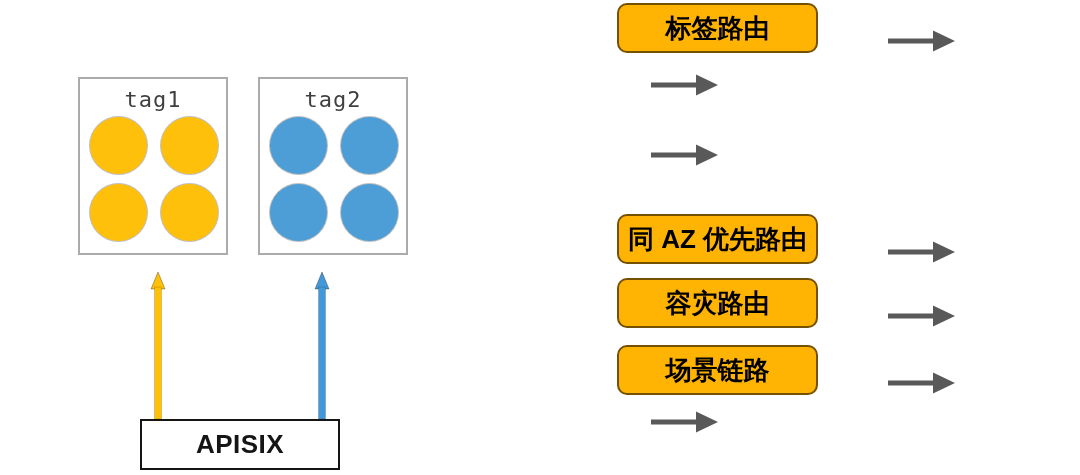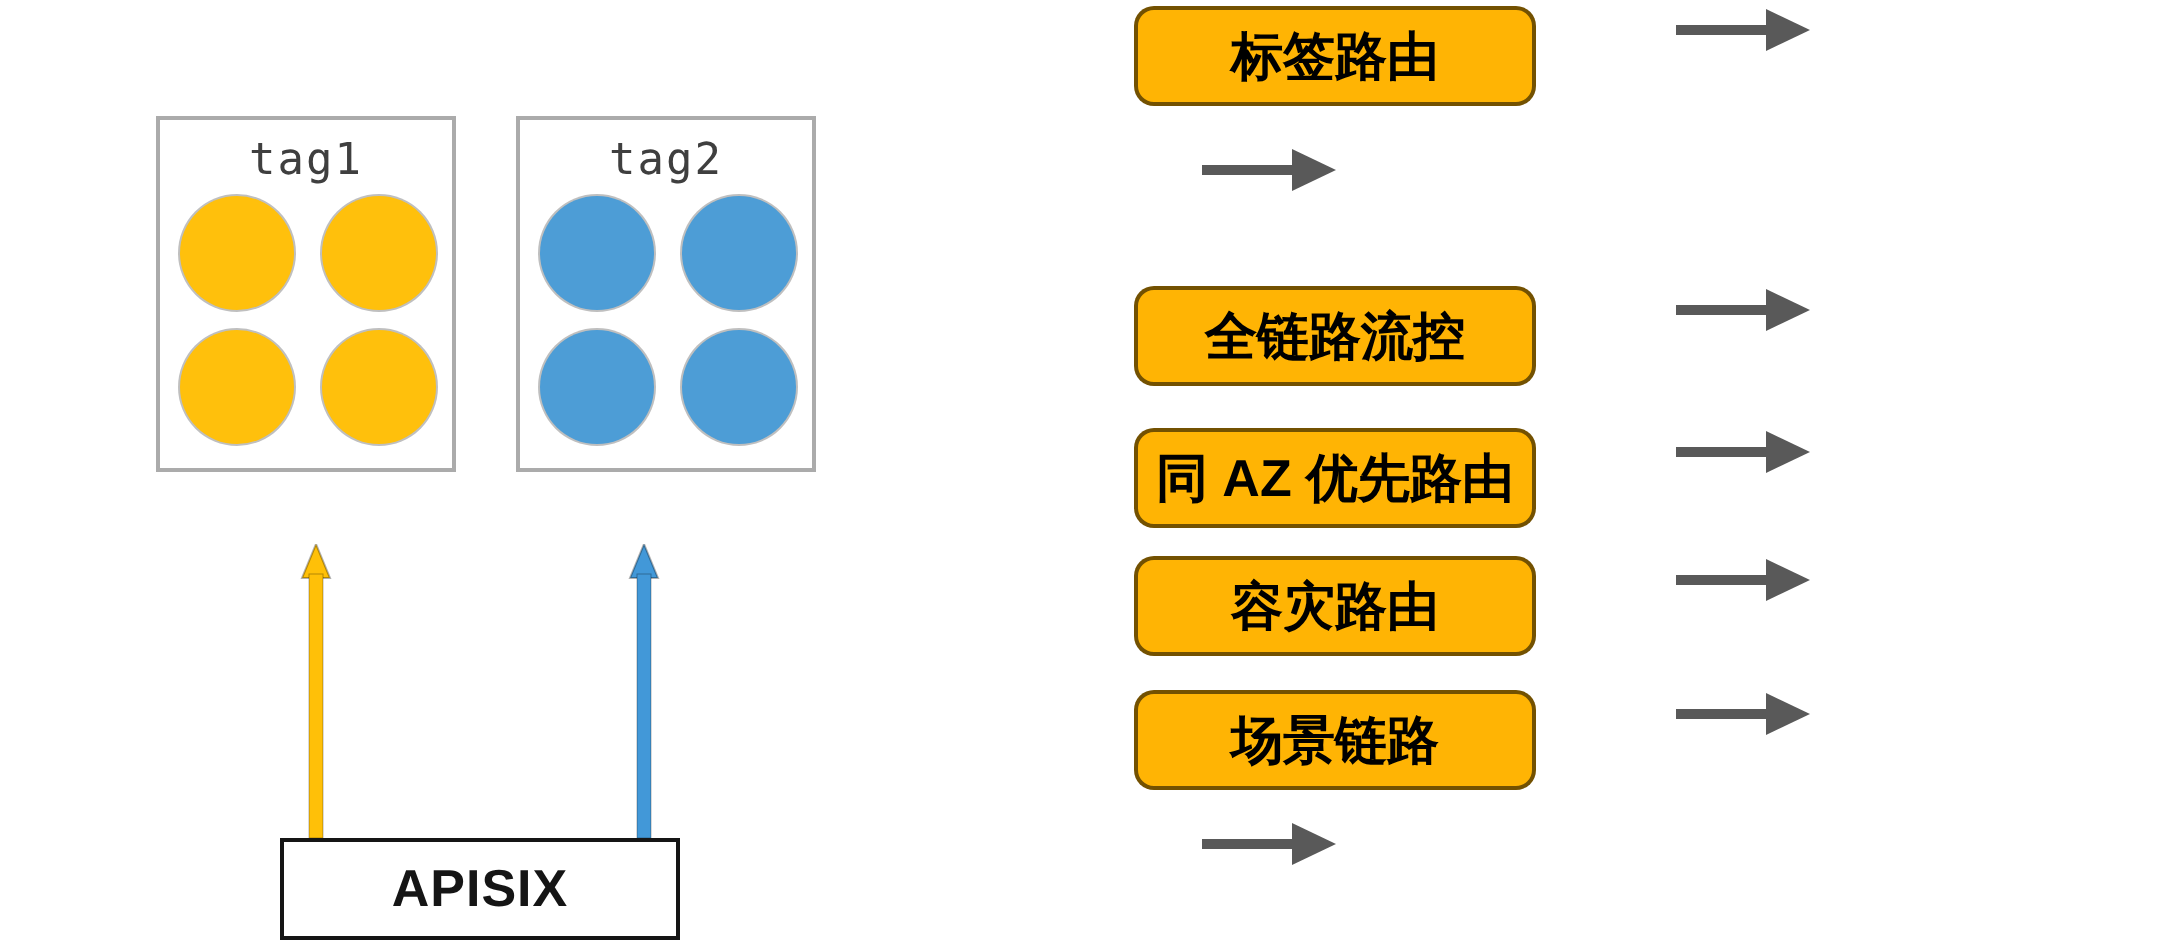--- a/index.html
+++ b/index.html
@@ -8,21 +8,21 @@
     width: 1080px;
     height: 475px;
     background: #ffffff;
     overflow: hidden;
     font-family: "Liberation Sans", "DejaVu Sans", sans-serif;
   }
 
   
   .cluster-box {
     position: absolute;
-    top: 58px;
+    top: 77px;
     width: 150px;
     height: 178px;
     background: #ffffff;
     border: 2px solid var(--box-border, #ababab);
     box-sizing: border-box;
   }
   #cluster-tag1 { left: 78px; }
   #cluster-tag2 { left: 258px; }
   .cluster-label {
     display: block;
@@ -69,23 +69,23 @@
   }
 
   
   .up-arrow { position: absolute; top: 272px; }
   #up-arrow-tag1 { left: 150px; }
   #up-arrow-tag2 { left: 314px; }
 
   
   .feature-row {
     position: absolute;
-    left: 567px;
+    left: 617px;
     display: flex;
-    align-items: flex-start;
+    align-items: flex-end;
     gap: 36px;
   }
   .feature-btn {
     width: 201px;
     height: 50px;
     box-sizing: border-box;
     background: var(--orange-button, #ffb404);
     border: 2px solid rgba(0,0,0,0.55);
     border-radius: 10px;
     display: flex;
@@ -141,21 +141,20 @@
   </div>
 
   <div class="feature-row" style="top:73px">
     <svg class="right-arrow" width="68" height="24" viewBox="0 0 68 24">
       <rect x="0" y="9.5" width="47" height="5" style="fill:var(--gray-arrow)"></rect>
       <polygon points="45,1.5 67,12 45,22.5" style="fill:var(--gray-arrow)"></polygon>
     </svg>
   </div>
 
   <div class="feature-row" style="top:143px">
-    <div class="feature-btn">全链路流控</div>
     <svg class="right-arrow" width="68" height="24" viewBox="0 0 68 24">
       <rect x="0" y="9.5" width="47" height="5" style="fill:var(--gray-arrow)"></rect>
       <polygon points="45,1.5 67,12 45,22.5" style="fill:var(--gray-arrow)"></polygon>
     </svg>
   </div>
 
   <div class="feature-row" style="top:214px">
     <div class="feature-btn">同 AZ 优先路由</div>
     <svg class="right-arrow" width="68" height="24" viewBox="0 0 68 24">
       <rect x="0" y="9.5" width="47" height="5" style="fill:var(--gray-arrow)"></rect>

